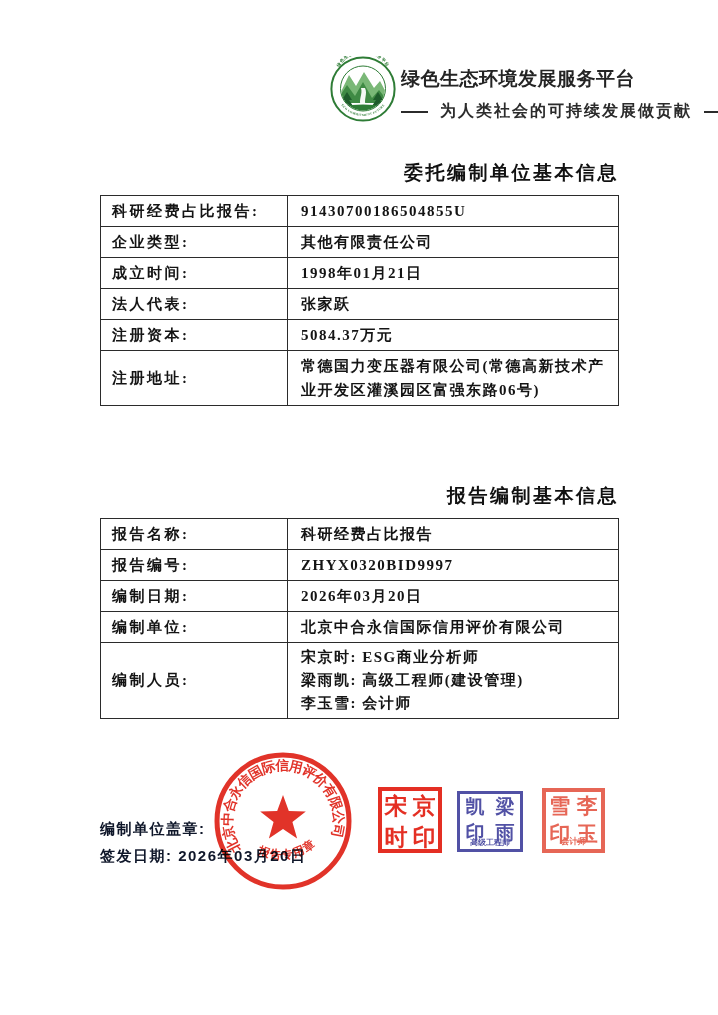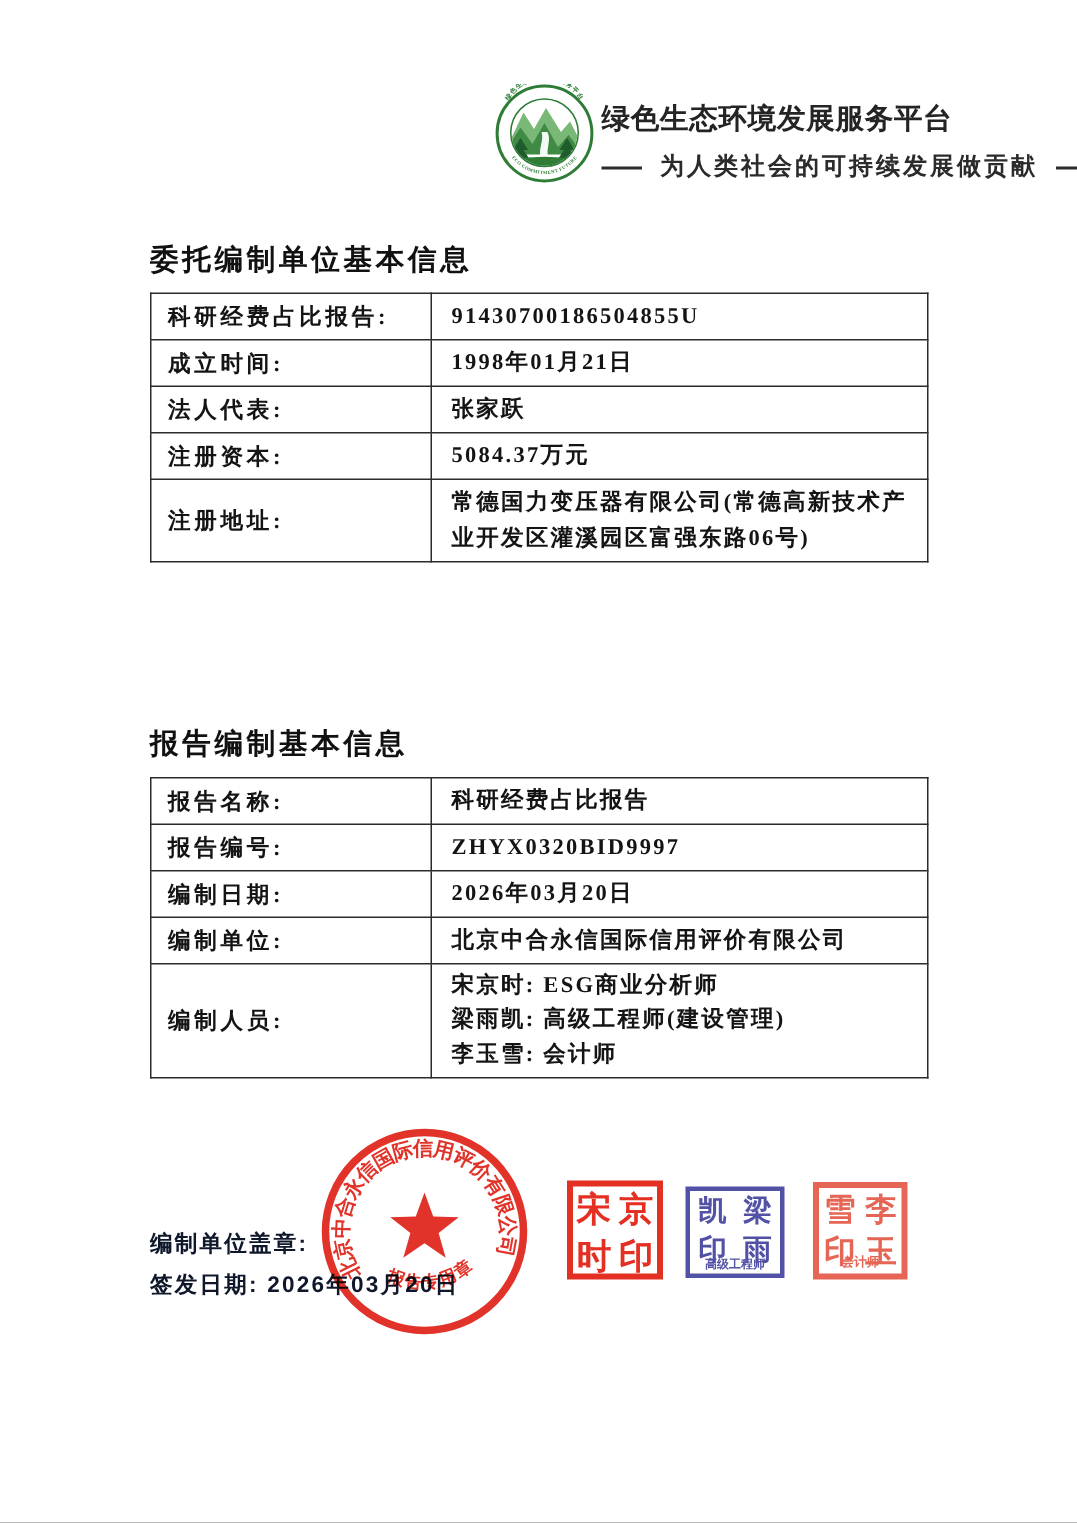--- a/index.html
+++ b/index.html
@@ -15,21 +15,21 @@
     font-size:19px;font-weight:bold;color:#242424;letter-spacing:0.5px;white-space:nowrap;
   }
   .brand-tagline{
     margin-top:9px;display:flex;align-items:center;gap:12px;
     font-family:"Liberation Sans","DejaVu Sans",sans-serif;
     font-size:16px;font-weight:bold;color:#2b2b2b;letter-spacing:2px;white-space:nowrap;
   }
   .dash{width:27px;height:2px;background:#2b2b2b;flex:0 0 auto;}
   
   .sec-title{
-    position:absolute;left:100px;width:519px;text-align:left;
+    position:absolute;left:100px;width:519px;text-align:right;
     font-size:19px;font-weight:bold;letter-spacing:2.5px;color:#111;
   }
   .sec-title.t1{top:160px;}
   .sec-title.t2{top:483px;}
   
   table.info{position:absolute;left:100px;width:519px;border-collapse:collapse;table-layout:fixed;}
   table.info.tb1{top:195px;}
   table.info.tb2{top:518px;}
   table.info td{
     border:1.4px solid #2b2b2b;vertical-align:middle;
@@ -112,20 +112,24 @@
 
   <div class="sec-title t1">委托编制单位基本信息</div>
 
   <table class="info tb1">
     <tbody>
     <tr class="h30">
       <td class="lbl">科研经费占比报告:</td>
       <td class="val">91430700186504855U</td>
     </tr>
     <tr class="h30">
+      <td class="lbl">企业类型:</td>
+      <td class="val">其他有限责任公司</td>
+    </tr>
+    <tr class="h30">
       <td class="lbl">成立时间:</td>
       <td class="val">1998年01月21日</td>
     </tr>
     <tr class="h30">
       <td class="lbl">法人代表:</td>
       <td class="val">张家跃</td>
     </tr>
     <tr class="h30">
       <td class="lbl">注册资本:</td>
       <td class="val">5084.37万元</td>

